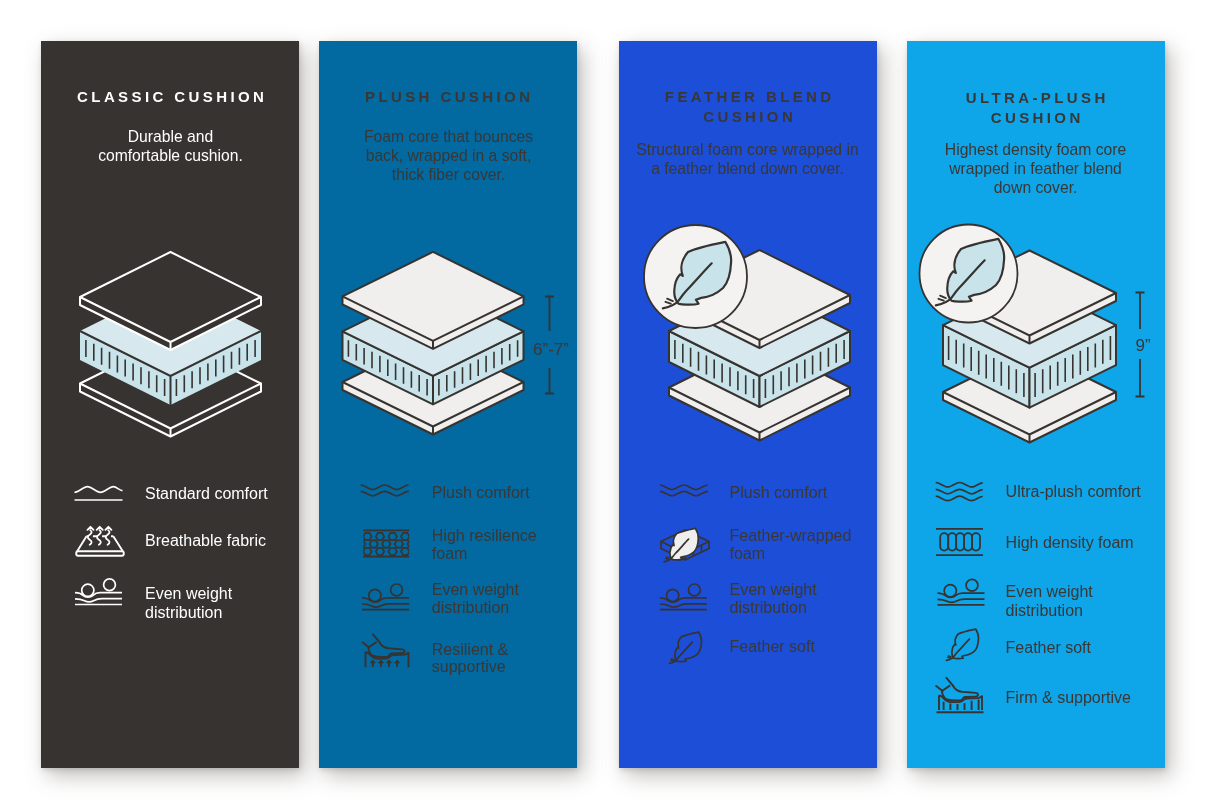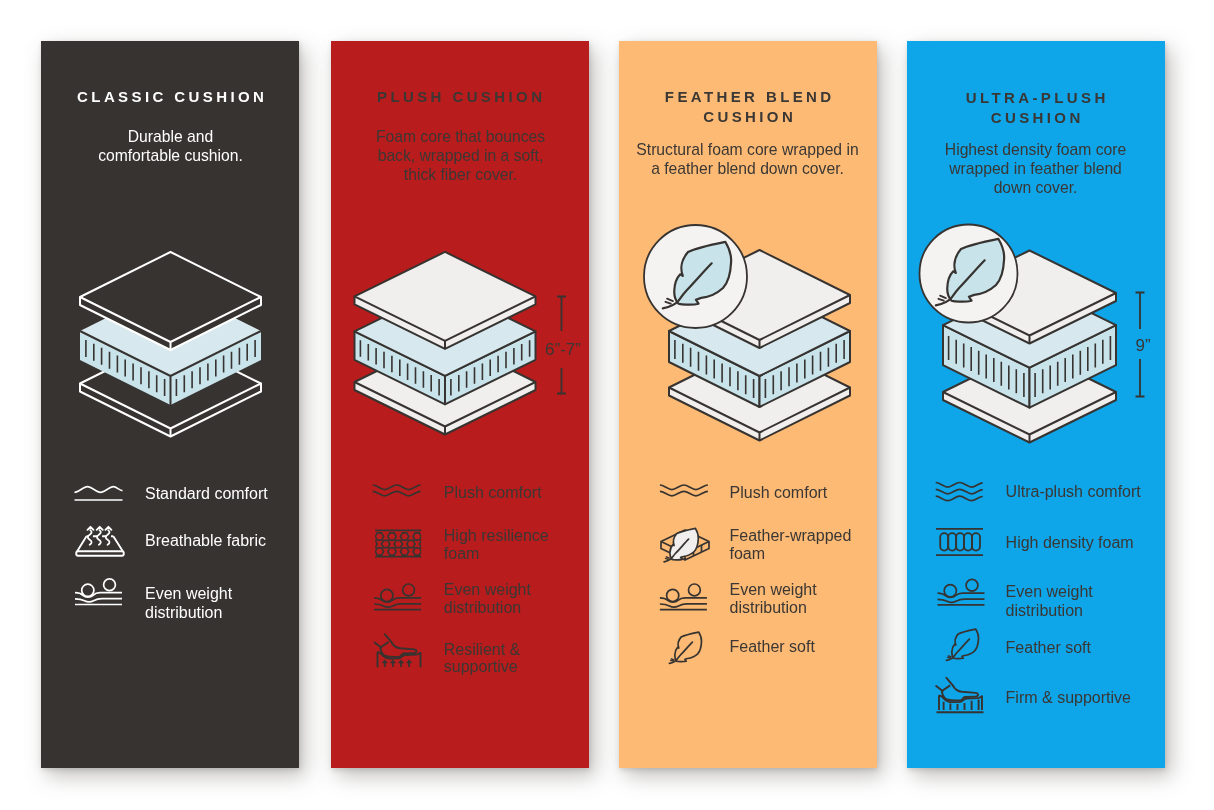--- a/index.html
+++ b/index.html
@@ -40,21 +40,21 @@
 <text x="145" y="546" font-size="16" fill="#ffffff" text-anchor="start">Breathable fabric</text>
 <circle cx="109.5" cy="584.8" r="5.9" fill="none" stroke="#ffffff" stroke-width="1.7"></circle>
 <circle cx="87.8" cy="590.3" r="6.1" fill="none" stroke="#ffffff" stroke-width="1.7"></circle>
 <path d="M75,592.7 C78,592.7 81,593.5 83,595.3 C85.5,597.7 90.5,597.7 93,595.3 C95,593.5 97,592.7 100,592.7 L122,592.7" fill="none" stroke="#ffffff" stroke-width="1.7"></path>
 <path d="M75,598.9 C79,598.9 82,599.5 84.5,600.8 C87,602.1 91,602.1 93.5,600.8 C96,599.5 99,598.7 102,598.7 L122,598.7" fill="none" stroke="#ffffff" stroke-width="1.7"></path>
 <path d="M75,604.5 L122,604.5" stroke="#ffffff" stroke-width="1.7" fill="none"></path>
 <text x="145" y="598.5" font-size="16" fill="#ffffff" text-anchor="start">Even weight</text>
 <text x="145" y="617.5" font-size="16" fill="#ffffff" text-anchor="start">distribution</text>
 </svg>
     </div>
-<div class="card" style="left:331px;background:#b91c1c">
+<div class="card" style="left:319px;background:#0369a1">
 <svg width="258" height="727" viewBox="331 41 258 727" font-family="Liberation Sans, sans-serif">
 <text x="461.2" y="102" font-size="15" fill="#3a3734" text-anchor="middle" font-weight="bold" letter-spacing="3.4">PLUSH CUSHION</text>
 <text x="460.5" y="142.1" font-size="15.7" fill="#3a3734" text-anchor="middle">Foam core that bounces</text>
 <text x="460.5" y="161" font-size="15.7" fill="#3a3734" text-anchor="middle">back, wrapped in a soft,</text>
 <text x="460.5" y="180" font-size="15.7" fill="#3a3734" text-anchor="middle">thick fiber cover.</text>
 <path d="M354.5,382.0 L445.0,337.5 L535.5,382.0 L535.5,390.0 L445.0,434.5 L354.5,390.0 Z" fill="#f0efed" stroke="#363330" stroke-width="2.0" stroke-linejoin="round"></path>
 <path d="M354.5,382.0 L445.0,426.5 L535.5,382.0 M445.0,426.5 L445.0,434.5" fill="none" stroke="#363330" stroke-width="2.0" stroke-linejoin="round"></path>
 <path d="M354.5,331.3 L445.0,375.8 L445.0,404.3 L354.5,359.8 Z" fill="#c9e3eb" stroke="#363330" stroke-width="2.0" stroke-linejoin="round"></path>
 <path d="M535.5,331.3 L445.0,375.8 L445.0,404.3 L535.5,359.8 Z" fill="#c9e3eb" stroke="#363330" stroke-width="2.0" stroke-linejoin="round"></path>
 <path d="M354.5,331.3 L445.0,286.8 L535.5,331.3 L445.0,375.8 Z" fill="#d7e9ef" stroke="#363330" stroke-width="2.0" stroke-linejoin="round"></path>
@@ -93,21 +93,21 @@
 <path d="M392.9,667.0 L392.9,662.7" stroke="#363330" stroke-width="1.8" fill="none"></path>
 <path d="M390.29999999999995,662.9 L392.9,659.8 L395.5,662.9 Z" fill="#363330" stroke="#363330" stroke-width="0.6" stroke-linejoin="round"></path>
 <path d="M401.0,667.0 L401.0,662.7" stroke="#363330" stroke-width="1.8" fill="none"></path>
 <path d="M398.4,662.9 L401.0,659.8 L403.6,662.9 Z" fill="#363330" stroke="#363330" stroke-width="0.6" stroke-linejoin="round"></path>
 <path d="M409.1,667.0 L409.1,662.7" stroke="#363330" stroke-width="1.8" fill="none"></path>
 <path d="M406.5,662.9 L409.1,659.8 L411.70000000000005,662.9 Z" fill="#363330" stroke="#363330" stroke-width="0.6" stroke-linejoin="round"></path>
 <text x="443.8" y="654.6" font-size="16" fill="#3a3734" text-anchor="start">Resilient &amp;</text>
 <text x="443.8" y="671.7" font-size="16" fill="#3a3734" text-anchor="start">supportive</text>
 </svg>
     </div>
-<div class="card" style="left:619px;background:#fdba74">
+<div class="card" style="left:619px;background:#1d4ed8">
 <svg width="258" height="727" viewBox="619 41 258 727" font-family="Liberation Sans, sans-serif">
 <text x="749.7" y="102.3" font-size="15" fill="#3a3734" text-anchor="middle" font-weight="bold" letter-spacing="3.4">FEATHER BLEND</text>
 <text x="749.7" y="121.8" font-size="15" fill="#3a3734" text-anchor="middle" font-weight="bold" letter-spacing="3.4">CUSHION</text>
 <text x="747.5" y="155.4" font-size="15.7" fill="#3a3734" text-anchor="middle">Structural foam core wrapped in</text>
 <text x="747.5" y="174.4" font-size="15.7" fill="#3a3734" text-anchor="middle">a feather blend down cover.</text>
 <path d="M669.0,387.5 L759.5,342.5 L850.0,387.5 L850.0,395.5 L759.5,440.5 L669.0,395.5 Z" fill="#f0efed" stroke="#363330" stroke-width="2.0" stroke-linejoin="round"></path>
 <path d="M669.0,387.5 L759.5,432.5 L850.0,387.5 M759.5,432.5 L759.5,440.5" fill="none" stroke="#363330" stroke-width="2.0" stroke-linejoin="round"></path>
 <path d="M669.0,331.0 L759.5,376.0 L759.5,407.0 L669.0,362.0 Z" fill="#c9e3eb" stroke="#363330" stroke-width="2.0" stroke-linejoin="round"></path>
 <path d="M850.0,331.0 L759.5,376.0 L759.5,407.0 L850.0,362.0 Z" fill="#c9e3eb" stroke="#363330" stroke-width="2.0" stroke-linejoin="round"></path>
 <path d="M669.0,331.0 L759.5,286.0 L850.0,331.0 L759.5,376.0 Z" fill="#d7e9ef" stroke="#363330" stroke-width="2.0" stroke-linejoin="round"></path>

